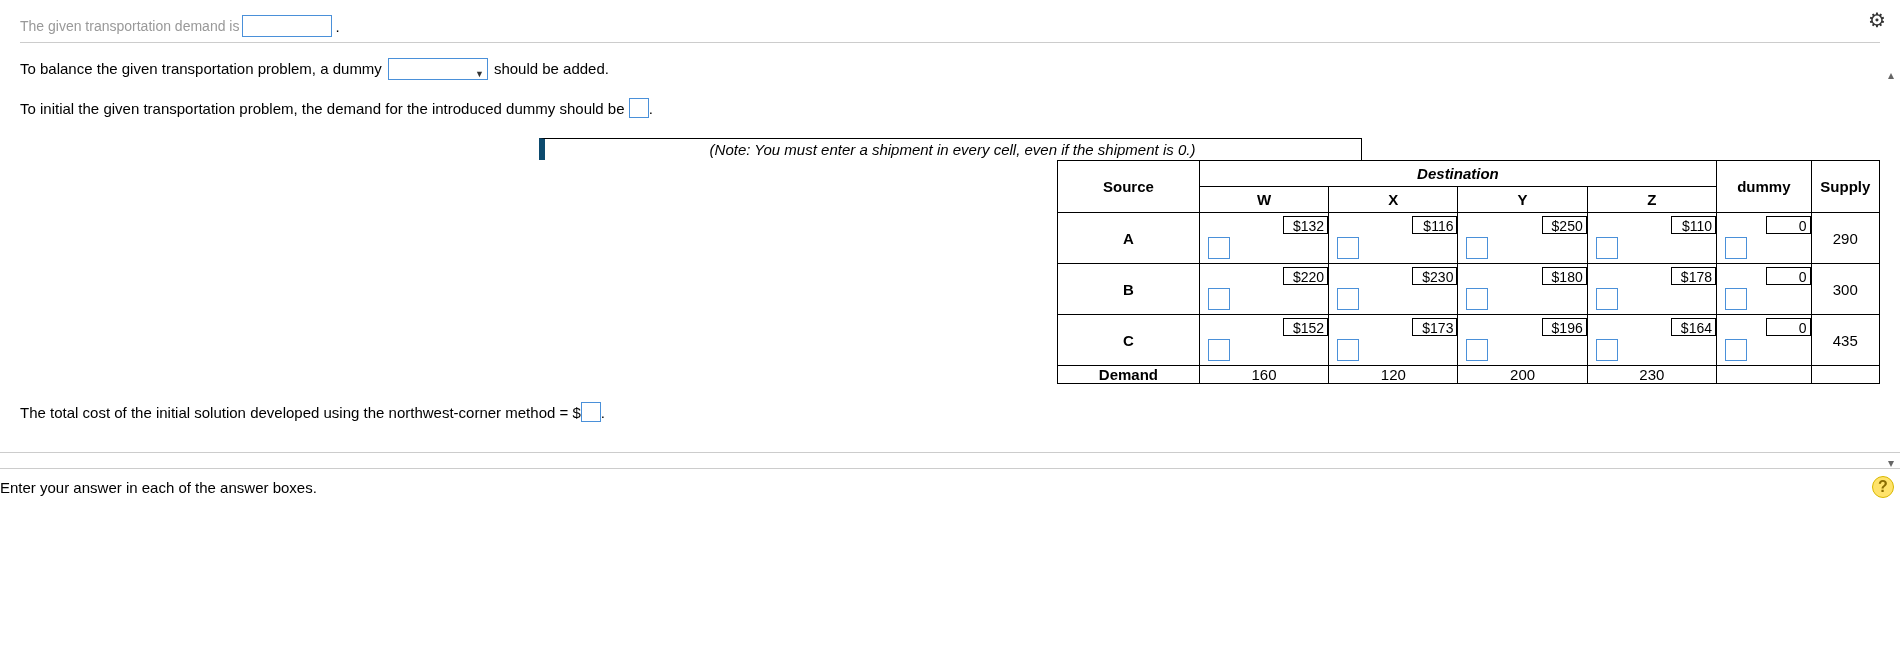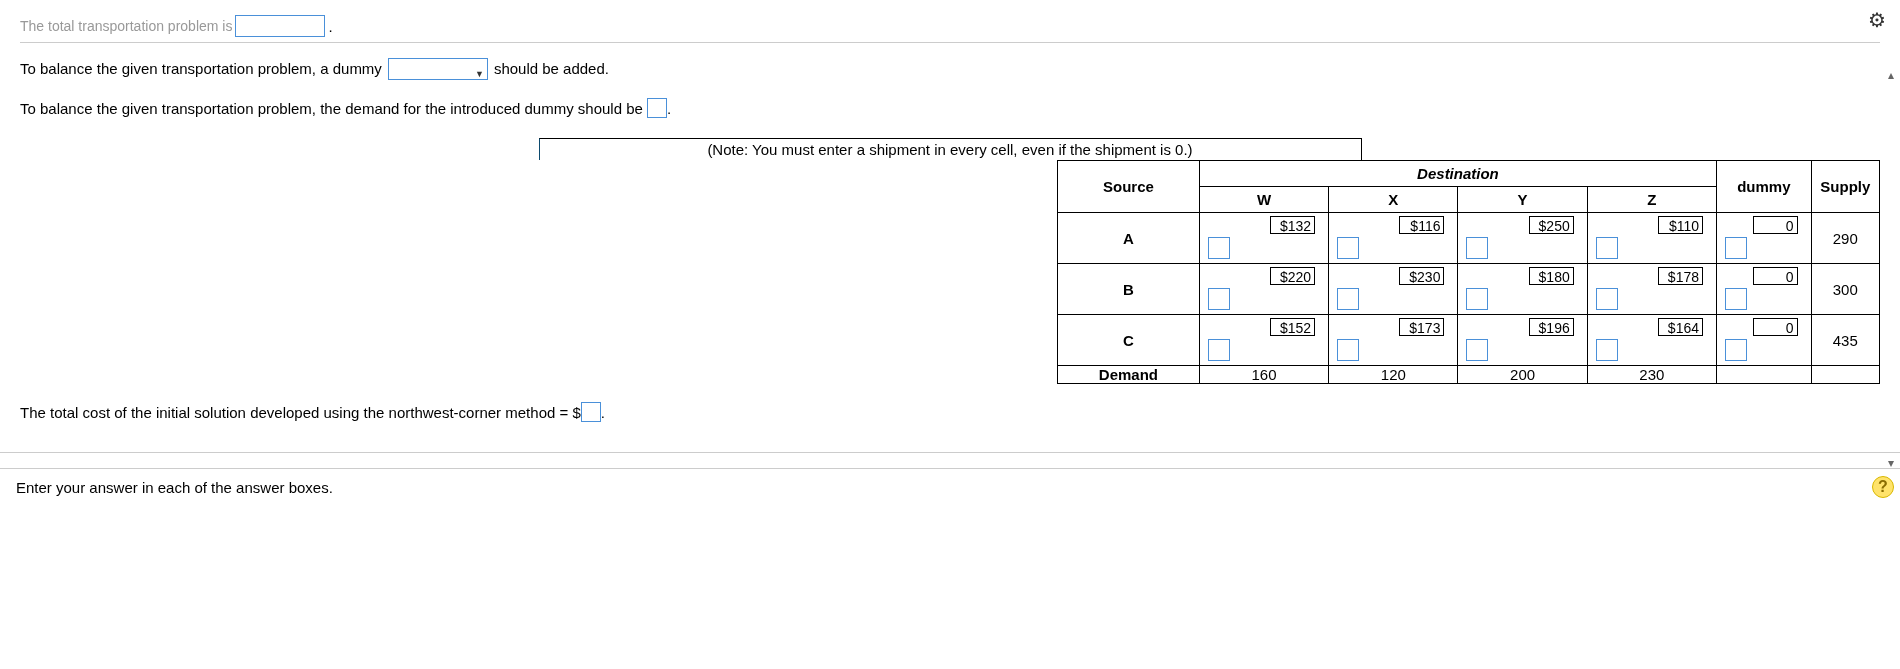--- a/index.html
+++ b/index.html
@@ -6,68 +6,68 @@
     body { font-family: Arial, sans-serif; font-size: 15px; color: #000; background: #fff; position: relative; }
     .content { padding: 0 20px 10px 20px; border-bottom: 1px solid #ccc; }
     .cutoff-row { padding: 15px 0 5px 0; border-bottom: 1px solid #ccc; margin-bottom: 15px; display: flex; align-items: center; }
     .cutoff-text { color: #999; font-size: 14px; overflow: hidden; white-space: nowrap; max-width: 260px; display: inline-block; }
     .input-text { border: 1px solid #4a90d9; height: 22px; width: 90px; background: #fff; vertical-align: middle; margin: 0 3px; }
     .input-small { border: 1px solid #4a90d9; height: 20px; width: 20px; background: #fff; vertical-align: middle; margin: 0; }
     .line { margin-bottom: 18px; line-height: 22px; display: flex; align-items: flex-start; flex-wrap: wrap; }
     .select-wrap { position: relative; display: inline-block; margin: 0 6px; }
     .select-wrap::after { content: '▼'; font-size: 9px; position: absolute; right: 4px; top: 5px; color: #333; pointer-events: none; }
     .select-wrap select { border: 1px solid #4a90d9; height: 22px; width: 100px; background: #fff; appearance: none; padding: 0 18px 0 4px; font-size: 14px; }
-    .note-layer { text-align: center; margin-top: 10px; border-top: 1px solid #000; border-left: 1px solid #0c4a6e; border-right: 1px solid #000; width: 823px; margin-left: auto; margin-right: auto; padding: 2px; }
+    .note-layer { text-align: center; font-style: italic; margin-top: 10px; border-top: 1px solid #000; border-left: 6px solid #0c4a6e; border-right: 1px solid #000; width: 823px; margin-left: auto; margin-right: auto; padding: 2px; }
     .table-wrap { display: flex; justify-content: flex-end; margin-bottom: 18px; }
     table.transport { border-collapse: collapse; width: 823px; }
     table.transport th, table.transport td { border: 1px solid #000; text-align: center; vertical-align: middle; font-size: 15px; padding: 0; }
     table.transport th { font-weight: bold; padding: 4px; }
     .src-cell { width: 135px; font-weight: bold; padding: 4px; }
     .dest-cell { width: 123px; }
     .dummy-cell { width: 90px; }
     .supply-cell { width: 65px; font-weight: bold; }
     .cost-holder { position: relative; height: 50px; }
-    .cost-box { position: absolute; top: 3px; right: 13px; border: 1px solid #000; width: 45px; height: 18px; font-size: 14px; text-align: right; padding-right: 3px; line-height: 18px; }
+    .cost-box { position: absolute; top: 3px; right: 0; border: 1px solid #000; width: 45px; height: 18px; font-size: 14px; text-align: right; padding-right: 3px; line-height: 18px; }
     .ship-input { position: absolute; bottom: 4px; left: 8px; width: 22px; height: 22px; border: 1px solid #4a90d9; background: #fff; }
     .supply-val { padding: 4px; }
     .demand-row td { padding: 6px; text-align: left; padding-left: 10px; }
     .demand-row .src-cell { text-align: center; }
-    .bottom-note { padding: 10px 20px 8px 16px; font-size: 15px; border-top: 1px solid #ccc; margin-top: 15px; }
+    .bottom-note { padding: 10px 20px 8px 0; font-size: 15px; border-top: 1px solid #ccc; margin-top: 15px; }
     .gear-icon { position: absolute; top: 8px; right: 14px; font-size: 20px; color: #333; cursor: pointer; }
     .scroll-up { position: absolute; top: 68px; right: 6px; font-size: 12px; color: #666; cursor: pointer; }
     .scroll-down { position: absolute; bottom: 34px; right: 6px; font-size: 12px; color: #666; cursor: pointer; }
     .help-icon { position: absolute; bottom: 6px; right: 6px; width: 22px; height: 22px; border-radius: 50%; background: #ffe36b; border: 1px solid #d9b800; color: #8a6d00; font-weight: bold; text-align: center; line-height: 20px; font-size: 16px; cursor: pointer; overflow: hidden; }
     .dest-header { font-weight: bold; font-style: italic; padding: 2px; }
   </style>
 </head>
 <body>
 
 <span class="gear-icon">⚙</span>
 <span class="scroll-up">▴</span>
 <span class="scroll-down">▾</span>
 <span class="help-icon">?</span>
 
 <div class="content">
 
   <div class="cutoff-row">
-    <span class="cutoff-text">The total transportation problem is</span>
+    <span class="cutoff-text">The given transportation demand is</span>
     <input class="input-text" style="">
     <span>.</span>
   </div>
 
   <div class="line">
     <span>To balance the given transportation problem, a dummy</span>
     <span class="select-wrap">
       <select><option></option></select>
     </span>
     <span>should be added.</span>
   </div>
 
   <div class="line">
-    <span>To balance the given transportation problem, the demand for the introduced dummy should be</span>&nbsp;
+    <span>To initial the given transportation problem, the demand for the introduced dummy should be</span>&nbsp;
     <input class="input-small" style="">
     <span>.</span>
   </div>
 
 
   <div class="note-layer">(Note: You must enter a shipment in every cell, even if the shipment is 0.)</div>
 
   <div class="table-wrap">
     <table class="transport">
       <thead>

